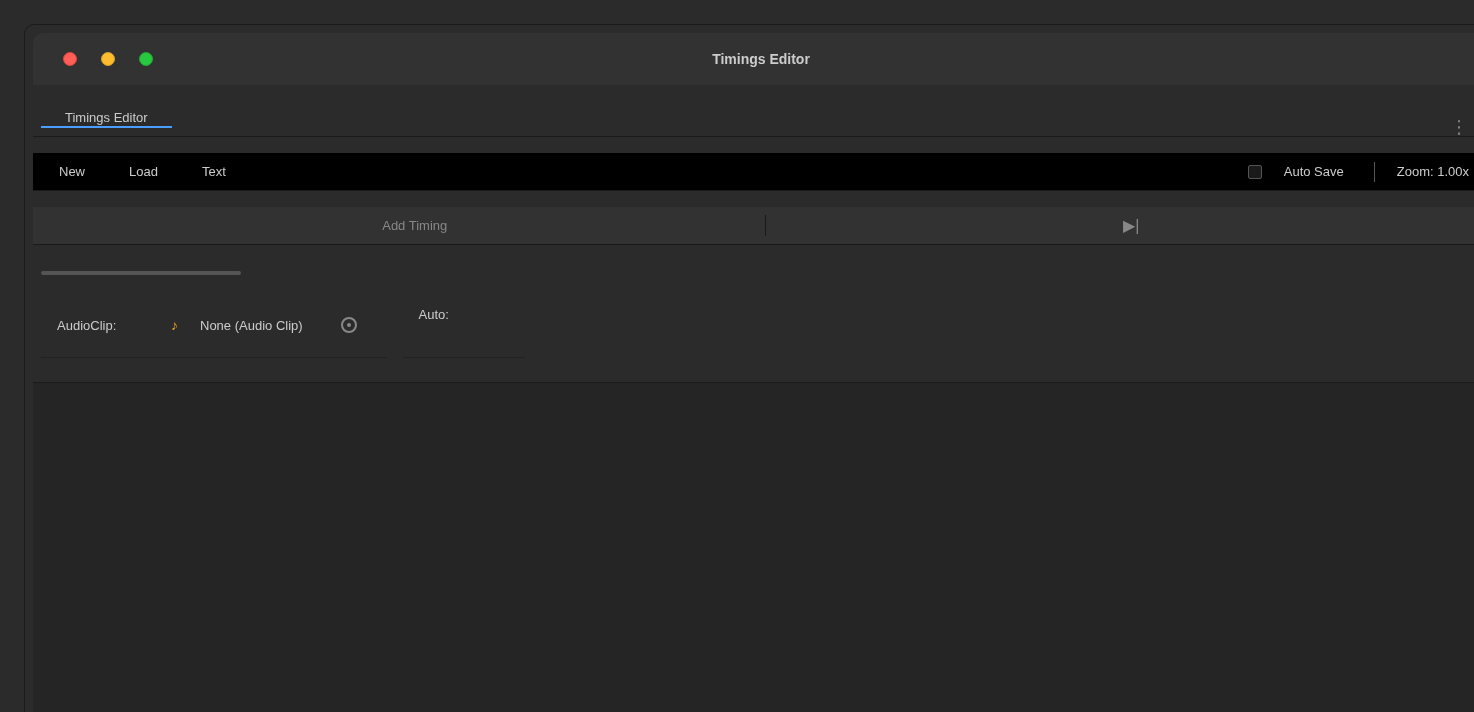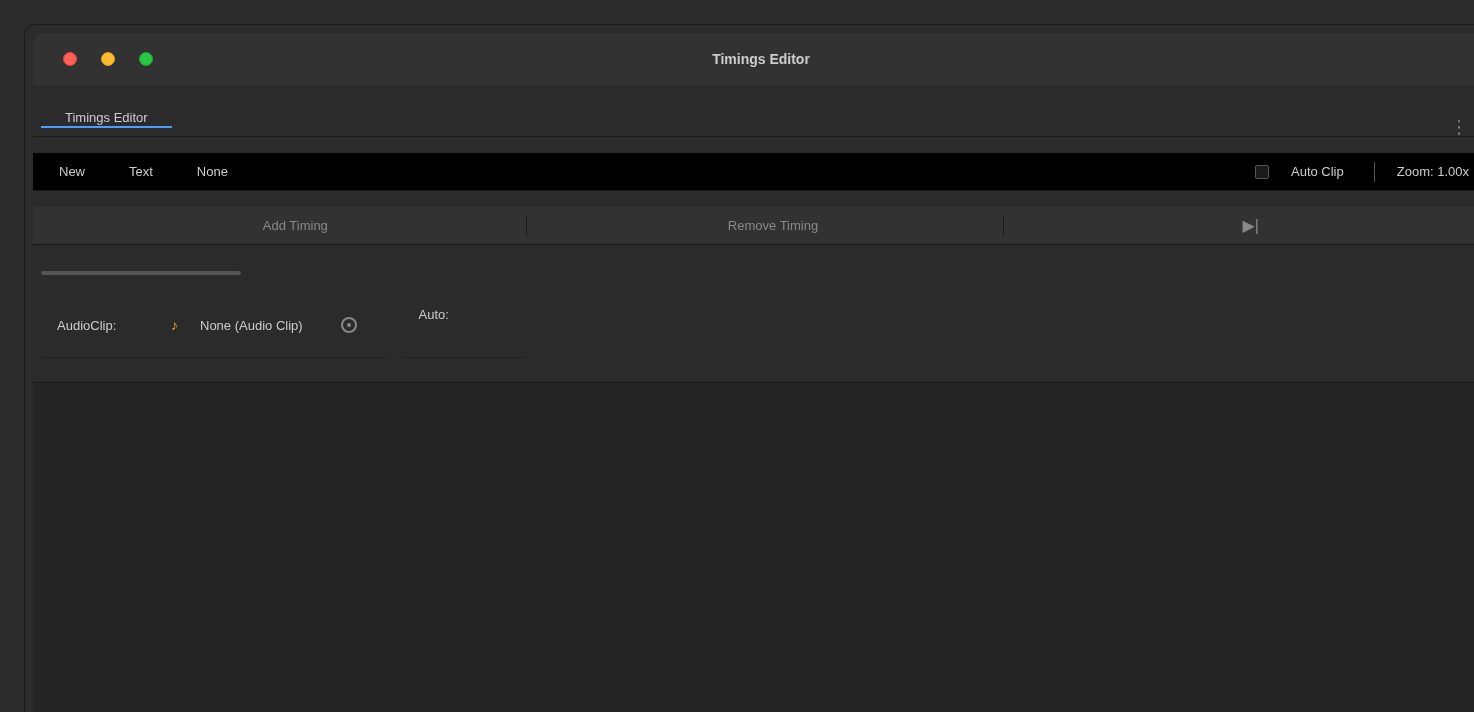--- a/index.html
+++ b/index.html
@@ -316,36 +316,35 @@
 
   <div class="tab-bar">
     <div class="tab-item">
       <span>Timings Editor</span>
     </div>
     <div class="three-dots">⋮</div>
   </div>
 
   <div class="toolbar">
     <button class="toolbar-btn">New</button>
+    <button class="toolbar-btn">Load</button>
     <button class="toolbar-btn">Text</button>
-    <button class="toolbar-btn">None</button>
 
     <div class="toolbar-right">
       <div class="auto-save-container">
         <div class="checkbox"></div>
-        <span>Auto Clip</span>
+        <span>Auto Save</span>
       </div>
       <div class="divider-v"></div>
       <span class="zoom-label">Zoom: 1.00x</span>
     </div>
   </div>
 
   <div class="action-bar">
     <button class="action-btn">Add Timing</button>
-    <button class="action-btn">Remove Timing</button>
     <button class="action-btn">
       <span class="play-icon">▶|</span>
     </button>
   </div>
 
   <div class="scroll-area">
     <div class="scroll-thumb"></div>
   </div>
 
   <div class="fields-area">

